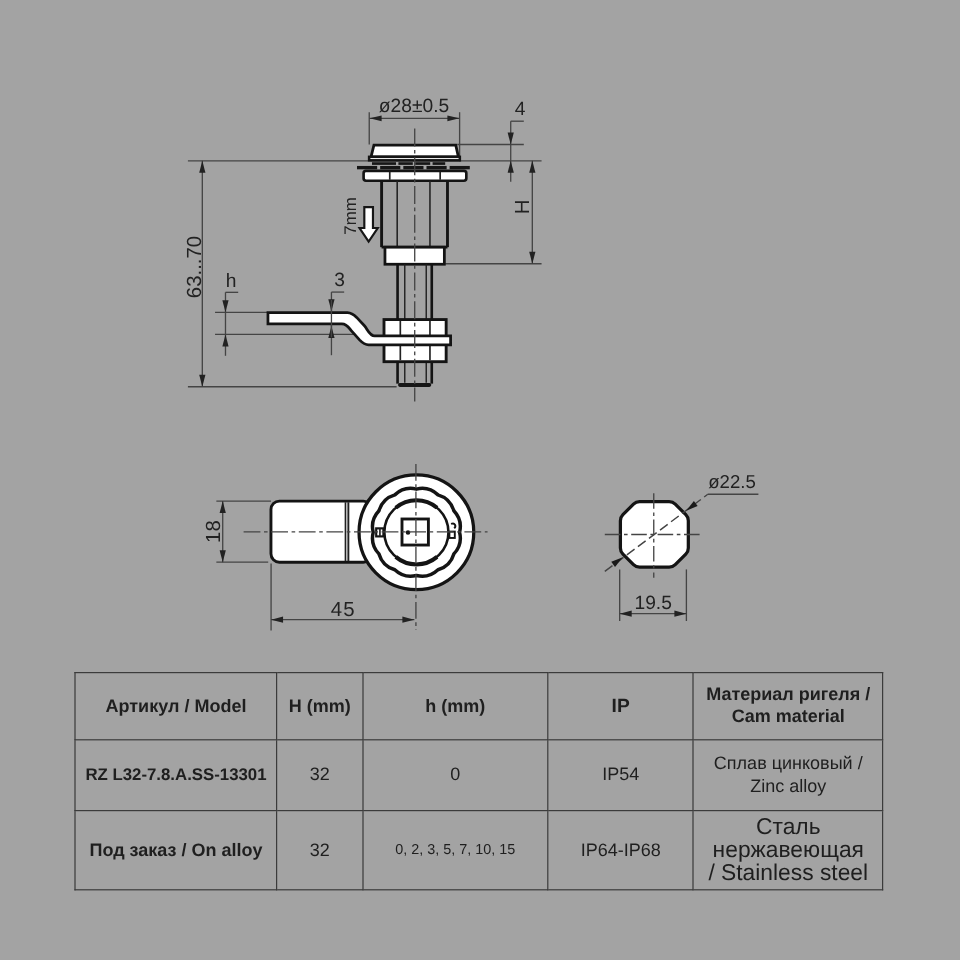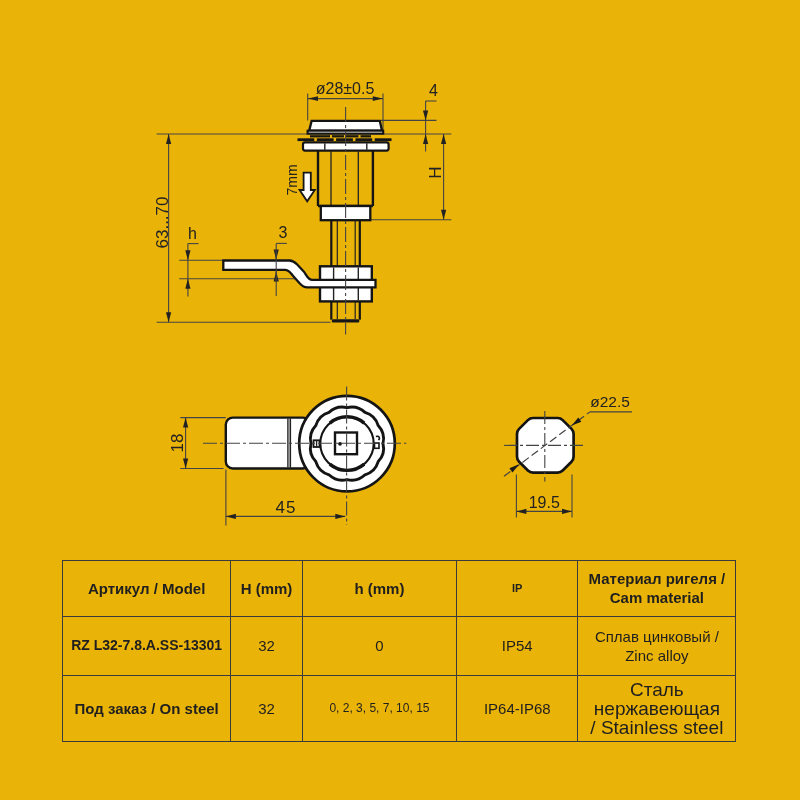--- a/index.html
+++ b/index.html
@@ -1,18 +1,18 @@
 <!DOCTYPE html>
 <html><head>
 <meta charset="utf-8">
 <style>
 html,body{margin:0;padding:0;background:#ffffff;width:800px;height:800px;overflow:hidden;}
 *{box-sizing:border-box;}
 body{font-family:"Liberation Sans", sans-serif;}
-#stage{position:relative;width:800px;height:800px;background:#eab308;}
+#stage{position:relative;width:800px;height:800px;background:#a3a3a3;}
 svg{position:absolute;left:0;top:0;}
 table.spec{position:absolute;left:62px;top:560px;border-collapse:collapse;table-layout:fixed;color:#1f1f1f;padding-left:39px;}
 table.spec td{border:1.4px solid #3b3b3b;text-align:center;vertical-align:middle;padding:0;line-height:19px;}
 .b{font-weight:bold;}
 </style>
 </head>
 <body>
 <div id="stage">
 <svg width="800" height="800" viewBox="0 0 800 800">
 <g stroke-linecap="butt">
@@ -184,32 +184,32 @@
         <col style="width:71.5px">
         <col style="width:154.3px">
         <col style="width:121.3px">
         <col style="width:158px">
 </colgroup>
 <tbody>
         <tr style="height:55.6px">
 <td class="b" style="font-size:15px">Артикул / Model</td>
 <td class="b" style="font-size:15px">H (mm)</td>
 <td class="b" style="font-size:15px">h (mm)</td>
-<td class="b" style="font-size:11px">IP</td>
+<td class="b" style="font-size:16px">IP</td>
 <td class="b" style="font-size:15px">Материал ригеля /<br>Cam material</td>
 </tr>
 <tr style="height:59.5px">
 <td class="b" style="font-size:14px">RZ L32-7.8.A.SS-13301</td>
 <td style="font-size:15px">32</td>
 <td style="font-size:15px">0</td>
 <td style="font-size:15px">IP54</td>
 <td style="font-size:15px">Сплав цинковый /<br>Zinc alloy</td>
 </tr>
 <tr style="height:65.8px">
-<td class="b" style="font-size:15px">Под заказ / On steel</td>
+<td class="b" style="font-size:15px">Под заказ / On alloy</td>
 <td style="font-size:15px">32</td>
 <td style="font-size:12px">0, 2, 3, 5, 7, 10, 15</td>
 <td style="font-size:15px">IP64-IP68</td>
 <td style="font-size:19px">Сталь нержавеющая<br>/ Stainless steel</td>
 </tr>
 </tbody>
     </table>
 </div>
 
 </body></html>

